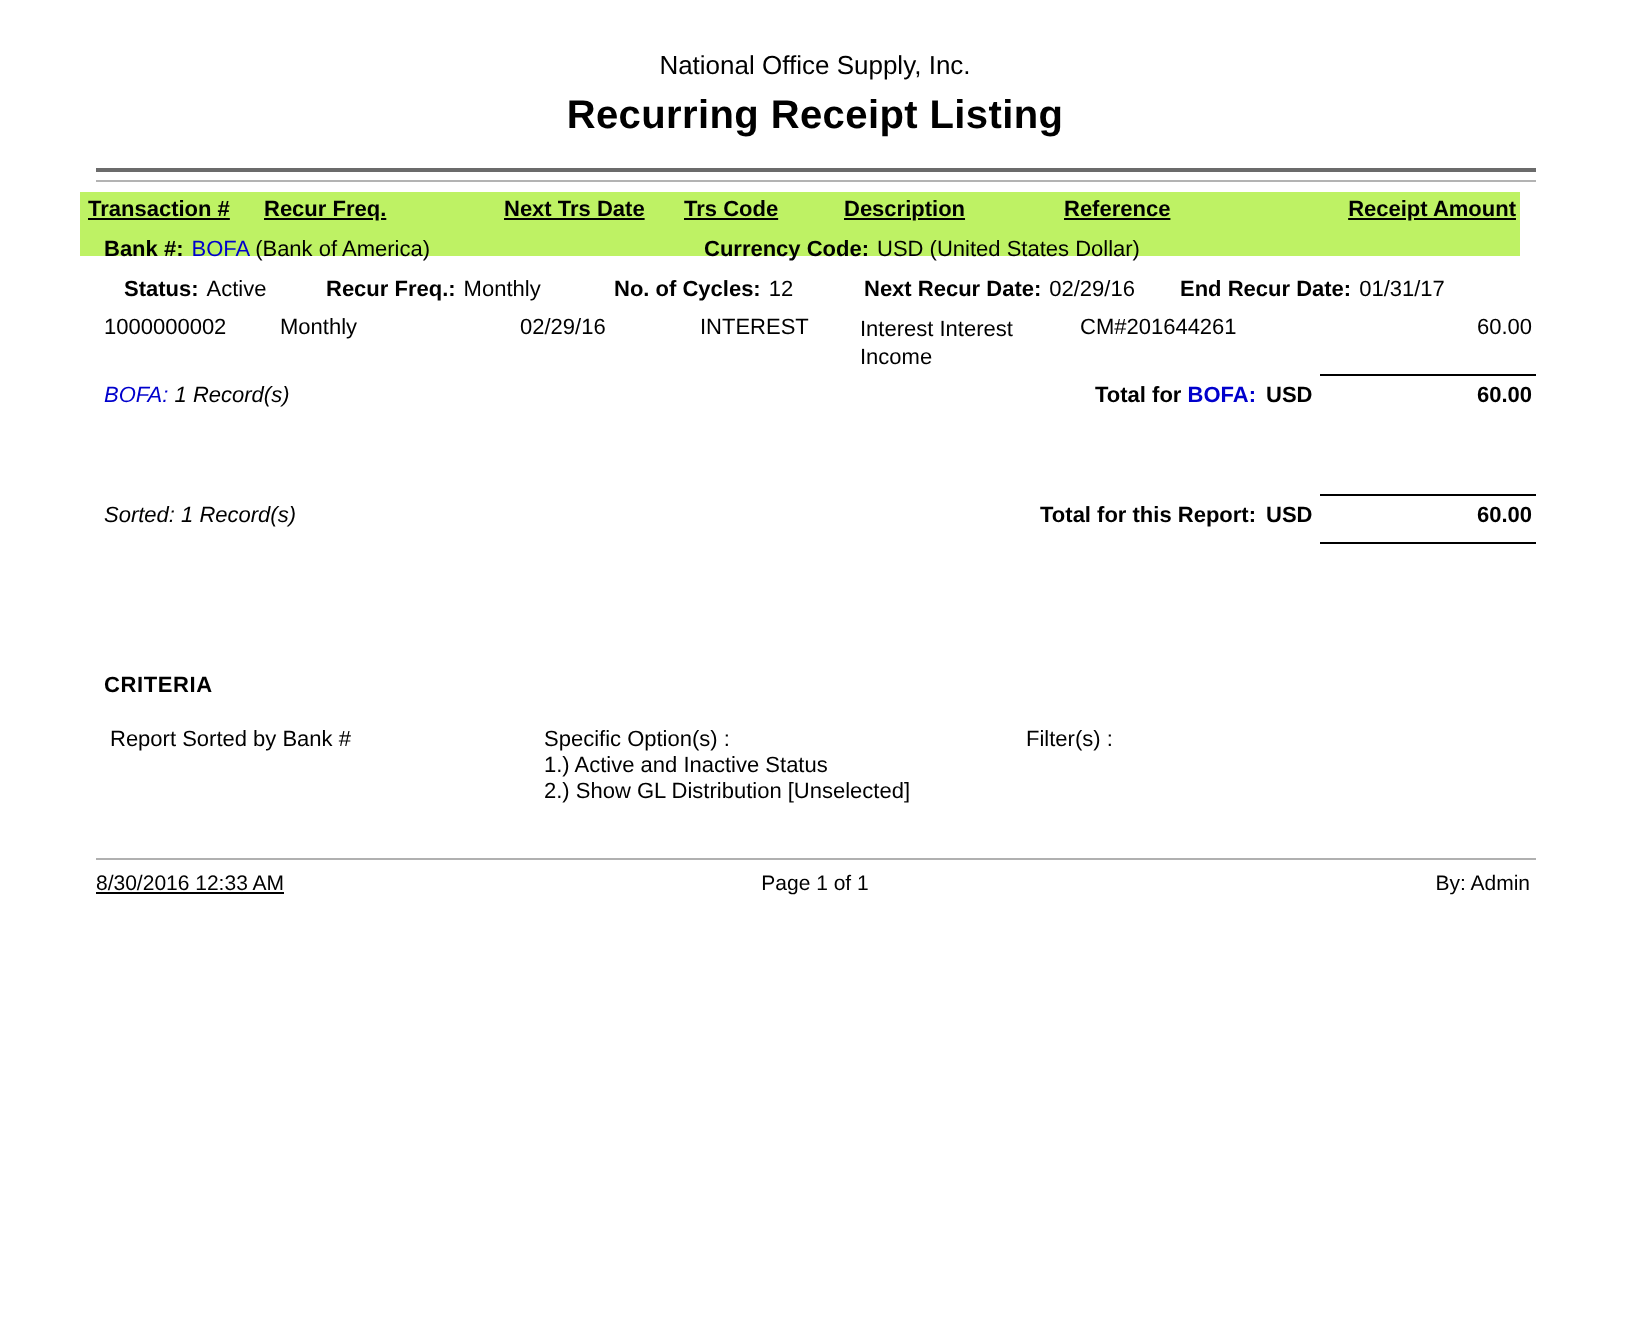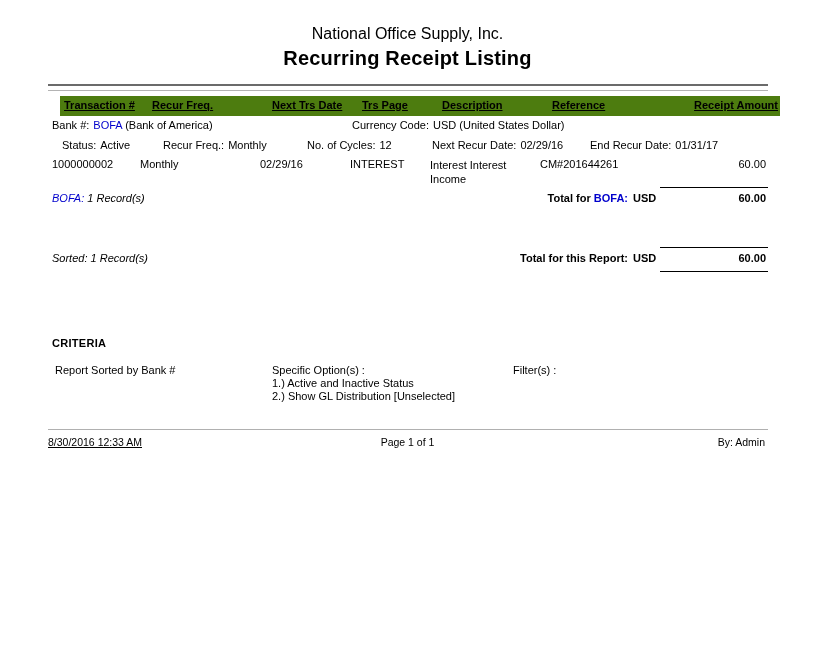--- a/index.html
+++ b/index.html
@@ -2,36 +2,36 @@
 <html><head>
 <meta charset="utf-8">
 <style>
   html,body{margin:0;padding:0;background:#fff;}
   .page{
     position:relative;width:815px;height:669px;background:#ffffff;
     font-family:"Liberation Sans","DejaVu Sans",sans-serif;
     font-size:11px;color:#000;overflow:hidden;
   }
   .center{position:absolute;left:0;width:100%;text-align:center;}
-  .company{top:25px;font-size:16px;}
+  .company{top:25px;font-size:13px;}
   .title{top:47px;font-size:20px;font-weight:600;letter-spacing:0.2px;}
   .double-rule{position:absolute;top:84px;left:48px;width:720px;height:4px;
     border-top:2px solid #6b6b6b;border-bottom:1px solid #b3b3b3;}
-  .col-band{position:absolute;top:96px;left:60px;width:720px;height:20px;background:#4d7c0f;}
+  .col-band{position:absolute;top:96px;left:40px;width:720px;height:32px;background:#bef264;}
   .col{position:absolute;top:3px;font-weight:bold;text-decoration:underline;white-space:nowrap;}
   .line{position:absolute;left:48px;width:720px;height:16px;}
   .abs{position:absolute;white-space:nowrap;}
   .x4{left:4px}.x14{left:14px}.x92{left:92px}.x115{left:115px}.x212{left:212px}
   .x224{left:224px}.x259{left:259px}.x302{left:302px}.x304{left:304px}
   .x382{left:382px}.x384{left:384px}.x465{left:465px}.x492{left:492px}
   .x542{left:542px}.x585{left:585px}
   .bold{font-weight:bold}
   .italic{font-style:italic}
   .blue{color:#0000CC}
-  .lbl{font-weight:normal;margin-right:4px;}
+  .lbl{font-weight:bold;margin-right:4px;}
   .amt{position:absolute;right:2px;text-align:right;}
   .desc{white-space:normal;width:102px;line-height:14px;}
   .rlabel{position:absolute;right:140px;text-align:right;font-weight:bold;}
   .rule{position:absolute;border-top:1px solid #000;}
   .amount-rule{left:660px;width:108px;}
   .footer-rule{position:absolute;top:429px;left:48px;width:720px;border-top:1px solid #b0b0b0;}
   .criteria-head{position:absolute;top:337px;left:52px;font-size:11px;font-weight:bold;letter-spacing:0.3px;}
   .opt{display:block;line-height:13px;}
   .footer{position:absolute;top:436px;left:0;width:815px;font-size:10.5px;}
   .f-left{position:absolute;left:48px;text-decoration:underline;}
@@ -45,21 +45,21 @@
 
   <div class="center company">National Office Supply, Inc.</div>
   <div class="center title">Recurring Receipt Listing</div>
 
   <div class="double-rule"></div>
 
   <div class="col-band">
     <span class="col x4">Transaction #</span>
     <span class="col x92">Recur Freq.</span>
     <span class="col x212">Next Trs Date</span>
-    <span class="col x302">Trs Page</span>
+    <span class="col x302">Trs Code</span>
     <span class="col x382">Description</span>
     <span class="col x492">Reference</span>
     <span class="col amt" style="top:3px;">Receipt Amount</span>
   </div>
 
   <div class="line" style="top:119px;">
     <span class="abs x4">
       <span class="lbl">Bank #:</span><span class="blue">BOFA</span>
       <span>(Bank of America)</span>
     </span>

